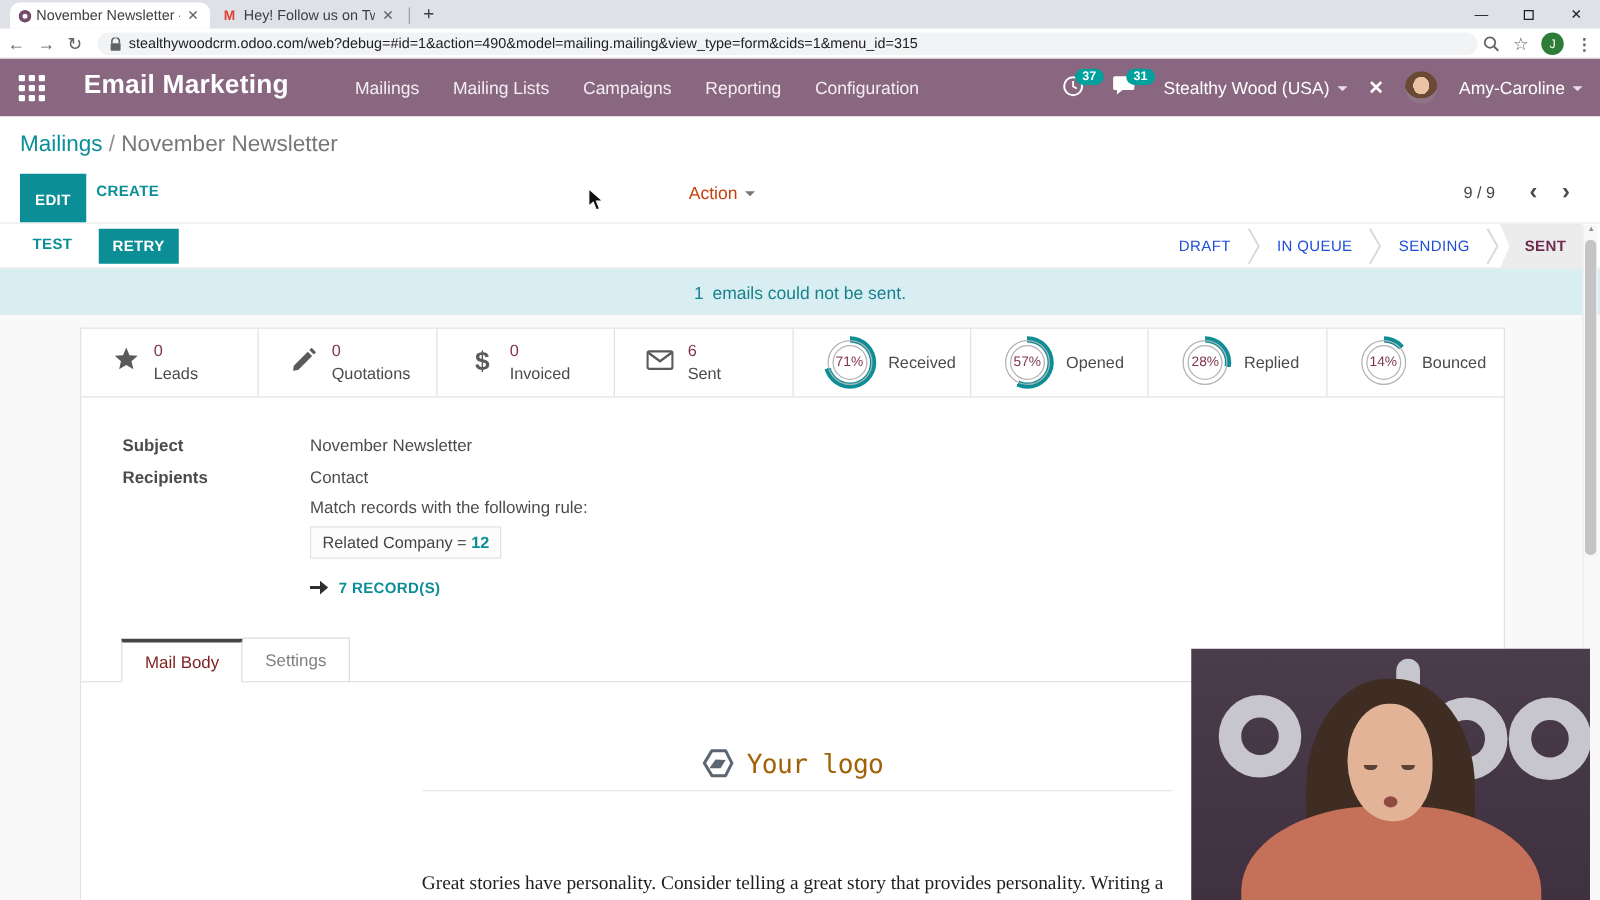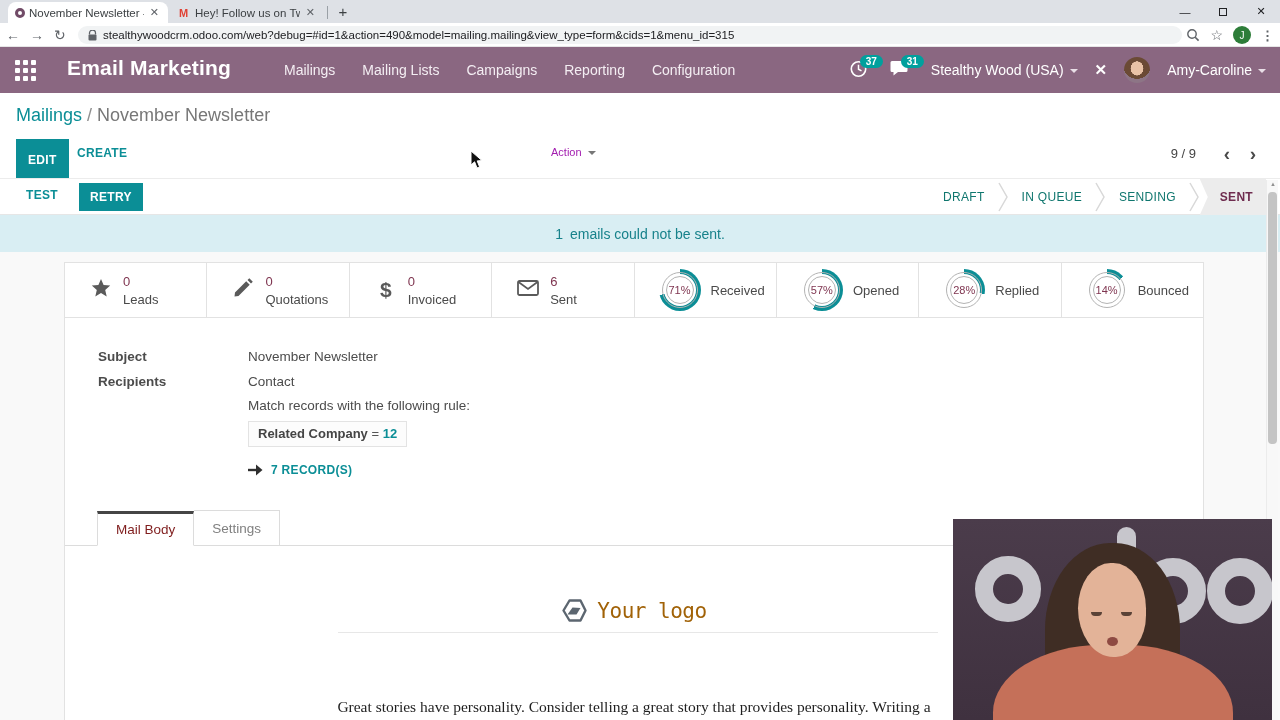--- a/index.html
+++ b/index.html
@@ -43,32 +43,32 @@
     background: radial-gradient(ellipse 42% 46% at 50% 44%, #e9c2a6 58%, transparent 60%),
                 radial-gradient(circle at 50% 30%, #6b4a35 0 62%, #8d7586 63%); }
   .debug-x { font-size:15px; font-weight:700; }
 
   
   .breadcrumb { position:absolute; left:16px; top:105px; font-size:18px; color:#8f8f8f; }
   .breadcrumb .parent { color:var(--accent,#0b8e96); }
   .breadcrumb .current { color:#777; }
   .btn-edit { position:absolute; left:16px; top:139px; height:42px; padding:0 12px; background:var(--accent,#0b8e96); color:#fff; font-size:12px; font-weight:700; letter-spacing:.3px; display:flex; align-items:center; }
   .btn-create { position:absolute; left:77px; top:146px; color:var(--accent,#0b8e96); font-size:12px; font-weight:700; letter-spacing:.3px; }
-  .action-dd { position:absolute; left:551px; top:146px; font-size:11px; color:#a21caf;text-align:center; }
+  .action-dd { position:absolute; left:551px; top:146px; font-size:14px; color:#c2410c;text-align:center; }
   .action-dd .caret { border-top-color:#777; }
   .pager { position:absolute; right:84px; top:146px; font-size:13px; color:#444; }
   .pg-prev { position:absolute; right:50px; top:143px; font-size:19px; font-weight:700; color:#4a4a4a; }
   .pg-next { position:absolute; right:24px; top:143px; font-size:19px; font-weight:700; color:#4a4a4a; }
 
   
   .statusrow { position:absolute; left:0; top:178px; width:1280px; height:37px; background:#fff; border-top:1px solid #ececec; border-bottom:1px solid #e6e6e6; }
   .btn-test { position:absolute; left:26px; top:9px; color:var(--accent,#0b8e96); font-size:12px; font-weight:700; letter-spacing:.3px; }
   .btn-retry { position:absolute; left:79px; top:4px; height:28px; padding:0 11px; background:var(--accent,#0b8e96); color:#fff; font-size:12px; font-weight:700; letter-spacing:.3px; display:flex; align-items:center; }
   .stages { position:absolute; right:14px; top:0; height:36px; display:flex; align-items:stretch; }
-  .stage { display:flex; align-items:center; padding:0 13px; font-size:12px; letter-spacing:.3px; color:#0f766e; font-weight:500; }
+  .stage { display:flex; align-items:center; padding:0 13px; font-size:12px; letter-spacing:.3px; color:#1d4ed8; font-weight:500; }
   .stage.active { background:#ececec; color:var(--stageActive,#6f2c4f); font-weight:700;
     clip-path:polygon(0 0, 100% 0, 100% 100%, 0 100%, 8px 50%); padding-left:20px; }
   .stage-sep { display:flex; align-items:center; }
 
   
   .banner { position:absolute; left:0; top:215px; width:1280px; height:37px; background:var(--bannerBg,#d9eef3); color:var(--bannerText,#17828b); font-size:14px; font-weight:500; display:flex; align-items:center; justify-content:center; }
   .banner .cnt { margin-right:7px; }
 
   
   .page { position:absolute; left:0; top:252px; width:1280px; height:468px; background:#f9f9f9; }
@@ -82,21 +82,21 @@
   .sb-txt .lbl { font-size:13px; color:#4a4a4a; line-height:15px; }
   .ring { position:relative; width:42px; height:42px; flex:none; }
   .ring .track { position:absolute; inset:3px; border:1px solid #b3b3b3; border-radius:50%; }
   .ring .arc { position:absolute; inset:0; border-radius:50%; background:conic-gradient(var(--accent,#0b8e96) calc(var(--p,0)*1%), transparent 0); }
   .ring .arc::before { content:""; position:absolute; inset:5px; background:#fff; border-radius:50%; }
   .ring .inner { position:absolute; inset:7px; border:1px solid #b3b3b3; border-radius:50%; display:flex; align-items:center; justify-content:center; font-size:11px; color:var(--value,#7f3550); background:#fff; }
 
   .flabel { position:absolute; left:33px; font-size:13.5px; font-weight:700; color:#4c4c4c; }
   .fvalue { position:absolute; left:183px; font-size:13.5px; color:#4c4c4c; }
   .rulebox { position:absolute; left:183px; top:158px; height:26px; line-height:24px; background:#fcfcfc; border:1px solid #e3e3e3; padding:0 9px; font-size:13px; color:#555; }
-  .rulebox .fld { font-weight:700; color:#444; }
+  .rulebox .fld { font-weight:400; color:#444; }
   .rulebox .val { font-weight:700; color:var(--accent,#0b8e96); }
   .records { position:absolute; left:183px; top:200px; display:flex; align-items:center; gap:8px; }
   .records .lnk { color:var(--accent,#0b8e96); font-size:12px; font-weight:700; letter-spacing:.3px; }
 
   .notebook { position:absolute; left:0; right:0; top:248px; height:35px; border-bottom:1px solid #dcdcdc; display:flex; align-items:flex-end; padding-left:32px; }
   .ntab { height:35px; padding:0 18px; display:flex; align-items:center; font-size:13.5px; }
   .ntab.active { background:#fff; border:1px solid #dcdcdc; border-top:3px solid #454545; border-bottom:1px solid #fff; margin-bottom:-1px; color:#7f1d1d; z-index:2; }
   .ntab.inactive { border:1px solid #dcdcdc; border-bottom:none; border-left:none; color:#808080; }
 
   .mailbody { position:absolute; left:0; right:0; top:283px; bottom:0; background:#fff; overflow:hidden; }

